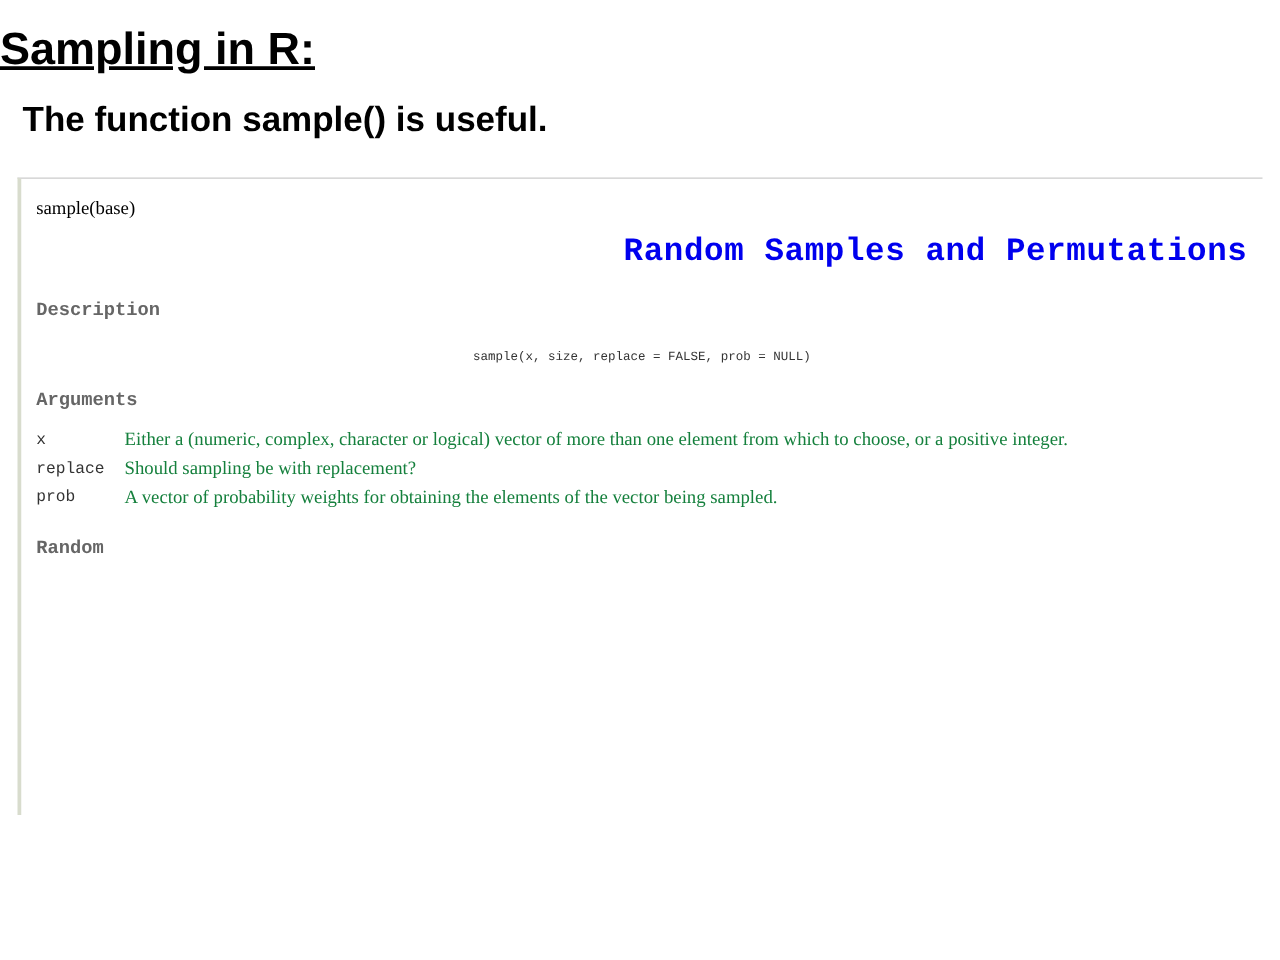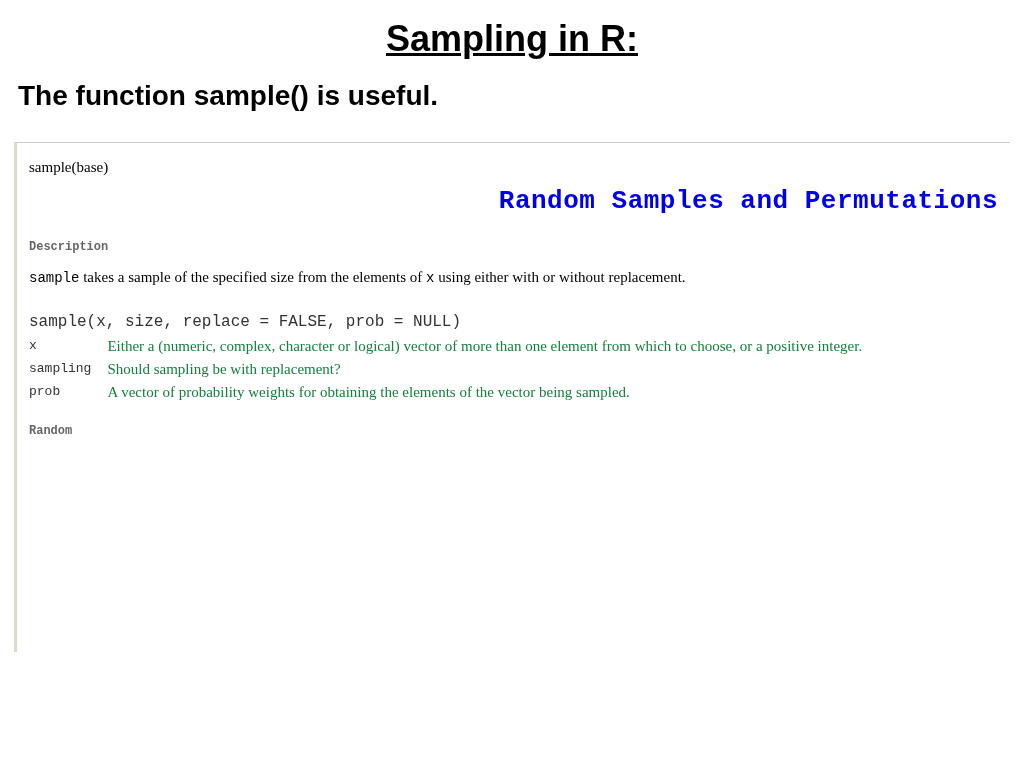--- a/index.html
+++ b/index.html
@@ -8,21 +8,20 @@
       box-sizing: border-box;
     }
     body {
       width: 1024px;
       height: 768px;
       background: #ffffff;
       font-family: Arial, Helvetica, sans-serif;
       overflow: hidden;
     }
     .slide-header {
-      text-align: center;
       padding-top: 18px;
     }
     .slide-title {
       font-size: 36px;
       font-weight: bold;
       text-decoration: underline;
       color: #000;
     }
     .slide-subtitle {
       font-size: 28px;
@@ -49,41 +48,42 @@
       font-family: 'Courier New', Courier, monospace;
       font-size: 26px;
       font-weight: bold;
       color: #0000ee;
       text-align: right;
       margin: 10px 0 24px 0;
       letter-spacing: 0.5px;
     }
     .section-heading {
       font-family: 'Courier New', Courier, monospace;
-      font-size: 12px;
+      font-size: 15px;
       font-weight: bold;
       color: #666;
       margin-top: 20px;
       margin-bottom: 12px;
     }
     .desc-text {
       font-family: 'Times New Roman', Times, serif;
       font-size: 15px;
       color: #000;
       line-height: 1.5;
     }
     .desc-text .code {
       font-family: 'Courier New', Courier, monospace;
       font-size: 14px;
     }
     .usage-code {
       font-family: 'Courier New', Courier, monospace;
-      font-size: 16px;
+      font-size: 10px;
       color: #333;
       margin-top: 24px;
+      text-align: center;
     }
     .args-table {
       border-collapse: collapse;
       margin-top: 4px;
     }
     .args-table td {
       vertical-align: top;
       padding: 3px 8px 3px 0;
     }
     .args-table td.arg-name {
@@ -106,34 +106,32 @@
   <div class="slide-title">Sampling in R:</div>
 </div>
 <div class="slide-subtitle">The function sample() is useful.</div>
 
 <div class="doc-box">
   <div class="pkg-header">sample(base)</div>
 
   <div class="doc-title">Random Samples and Permutations</div>
 
   <div class="section-heading">Description</div>
-  <p class="desc-text">
-    <span class="code">sample</span><span> takes a sample of the specified size from the elements of </span><span class="code">x</span><span> using either with or without replacement.</span>
-  </p>
 
   <div class="usage-code">sample(x, size, replace = FALSE, prob = NULL)</div>
 
+  <div class="section-heading">Arguments</div>
   <table class="args-table">
     <tbody>
         <tr>
       <td class="arg-name">x</td>
       <td class="arg-desc">Either a (numeric, complex, character or logical) vector of more than one element from which to choose, or a positive integer.</td>
     </tr>
     <tr>
-      <td class="arg-name">sampling</td>
+      <td class="arg-name">replace</td>
       <td class="arg-desc">Should sampling be with replacement?</td>
     </tr>
     <tr>
       <td class="arg-name">prob</td>
       <td class="arg-desc">A vector of probability weights for obtaining the elements of the vector being sampled.</td>
     </tr>
   </tbody>
     </table>
 
   <div class="section-heading">Random</div>

